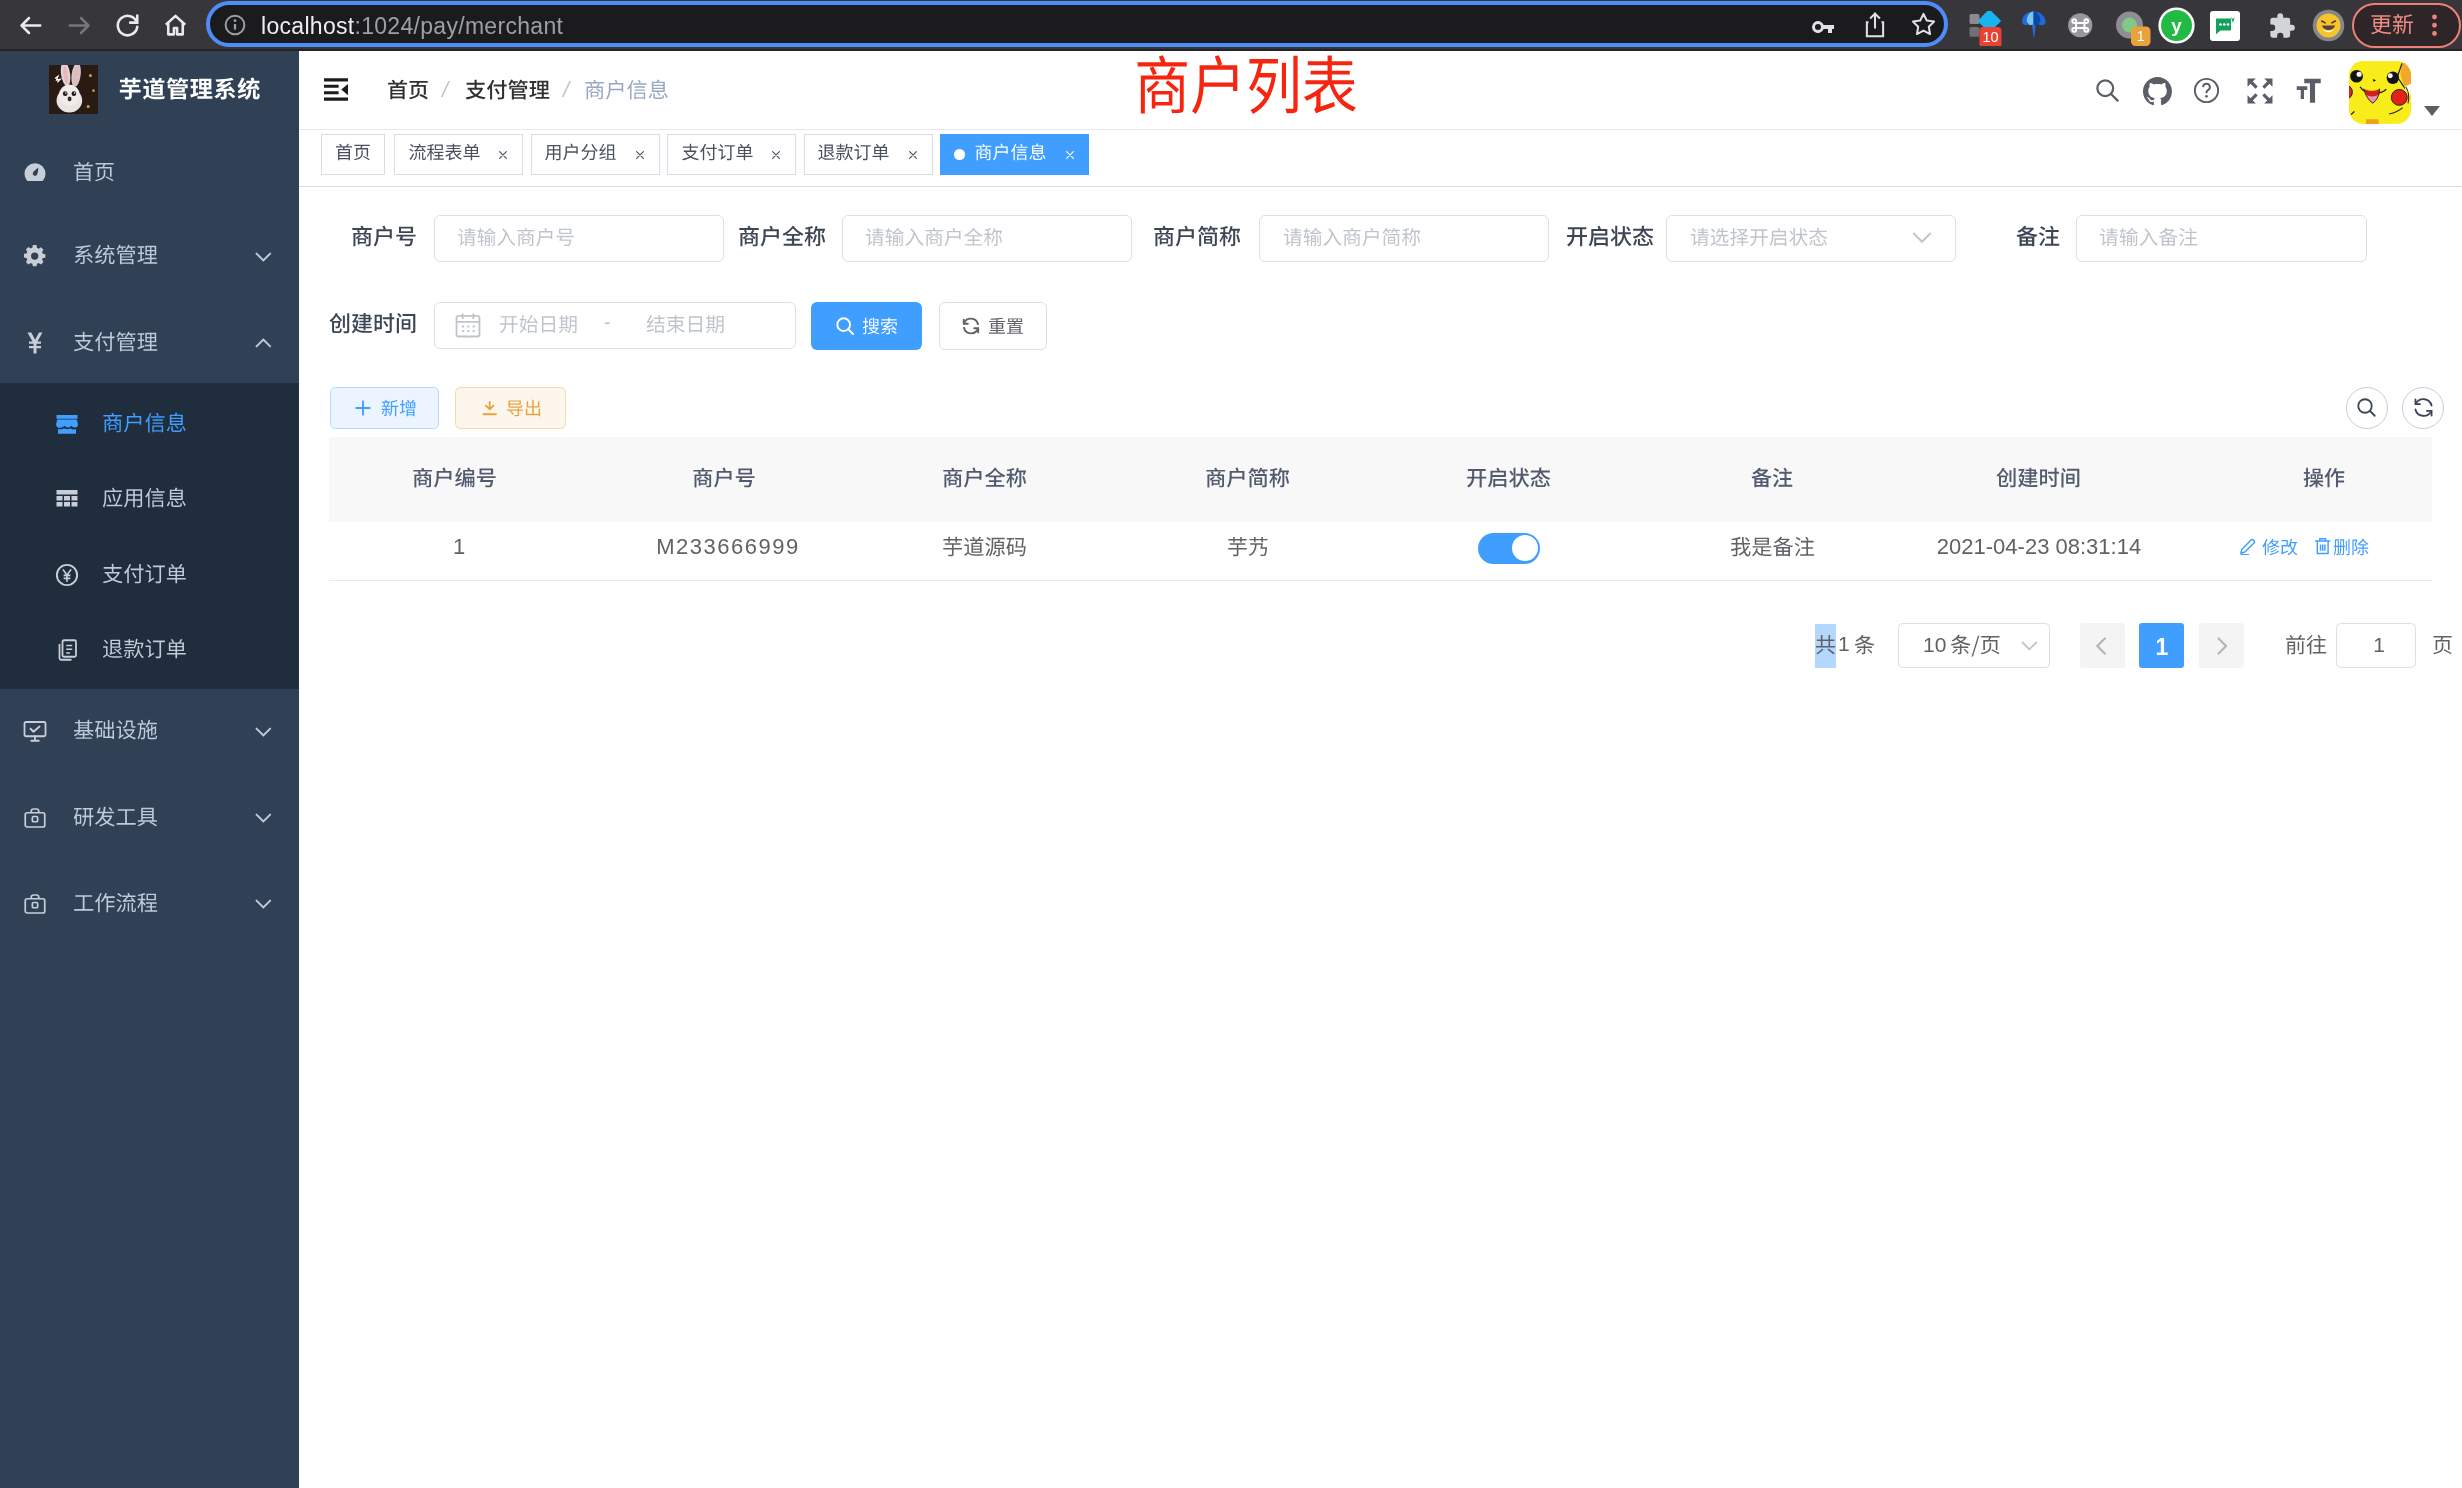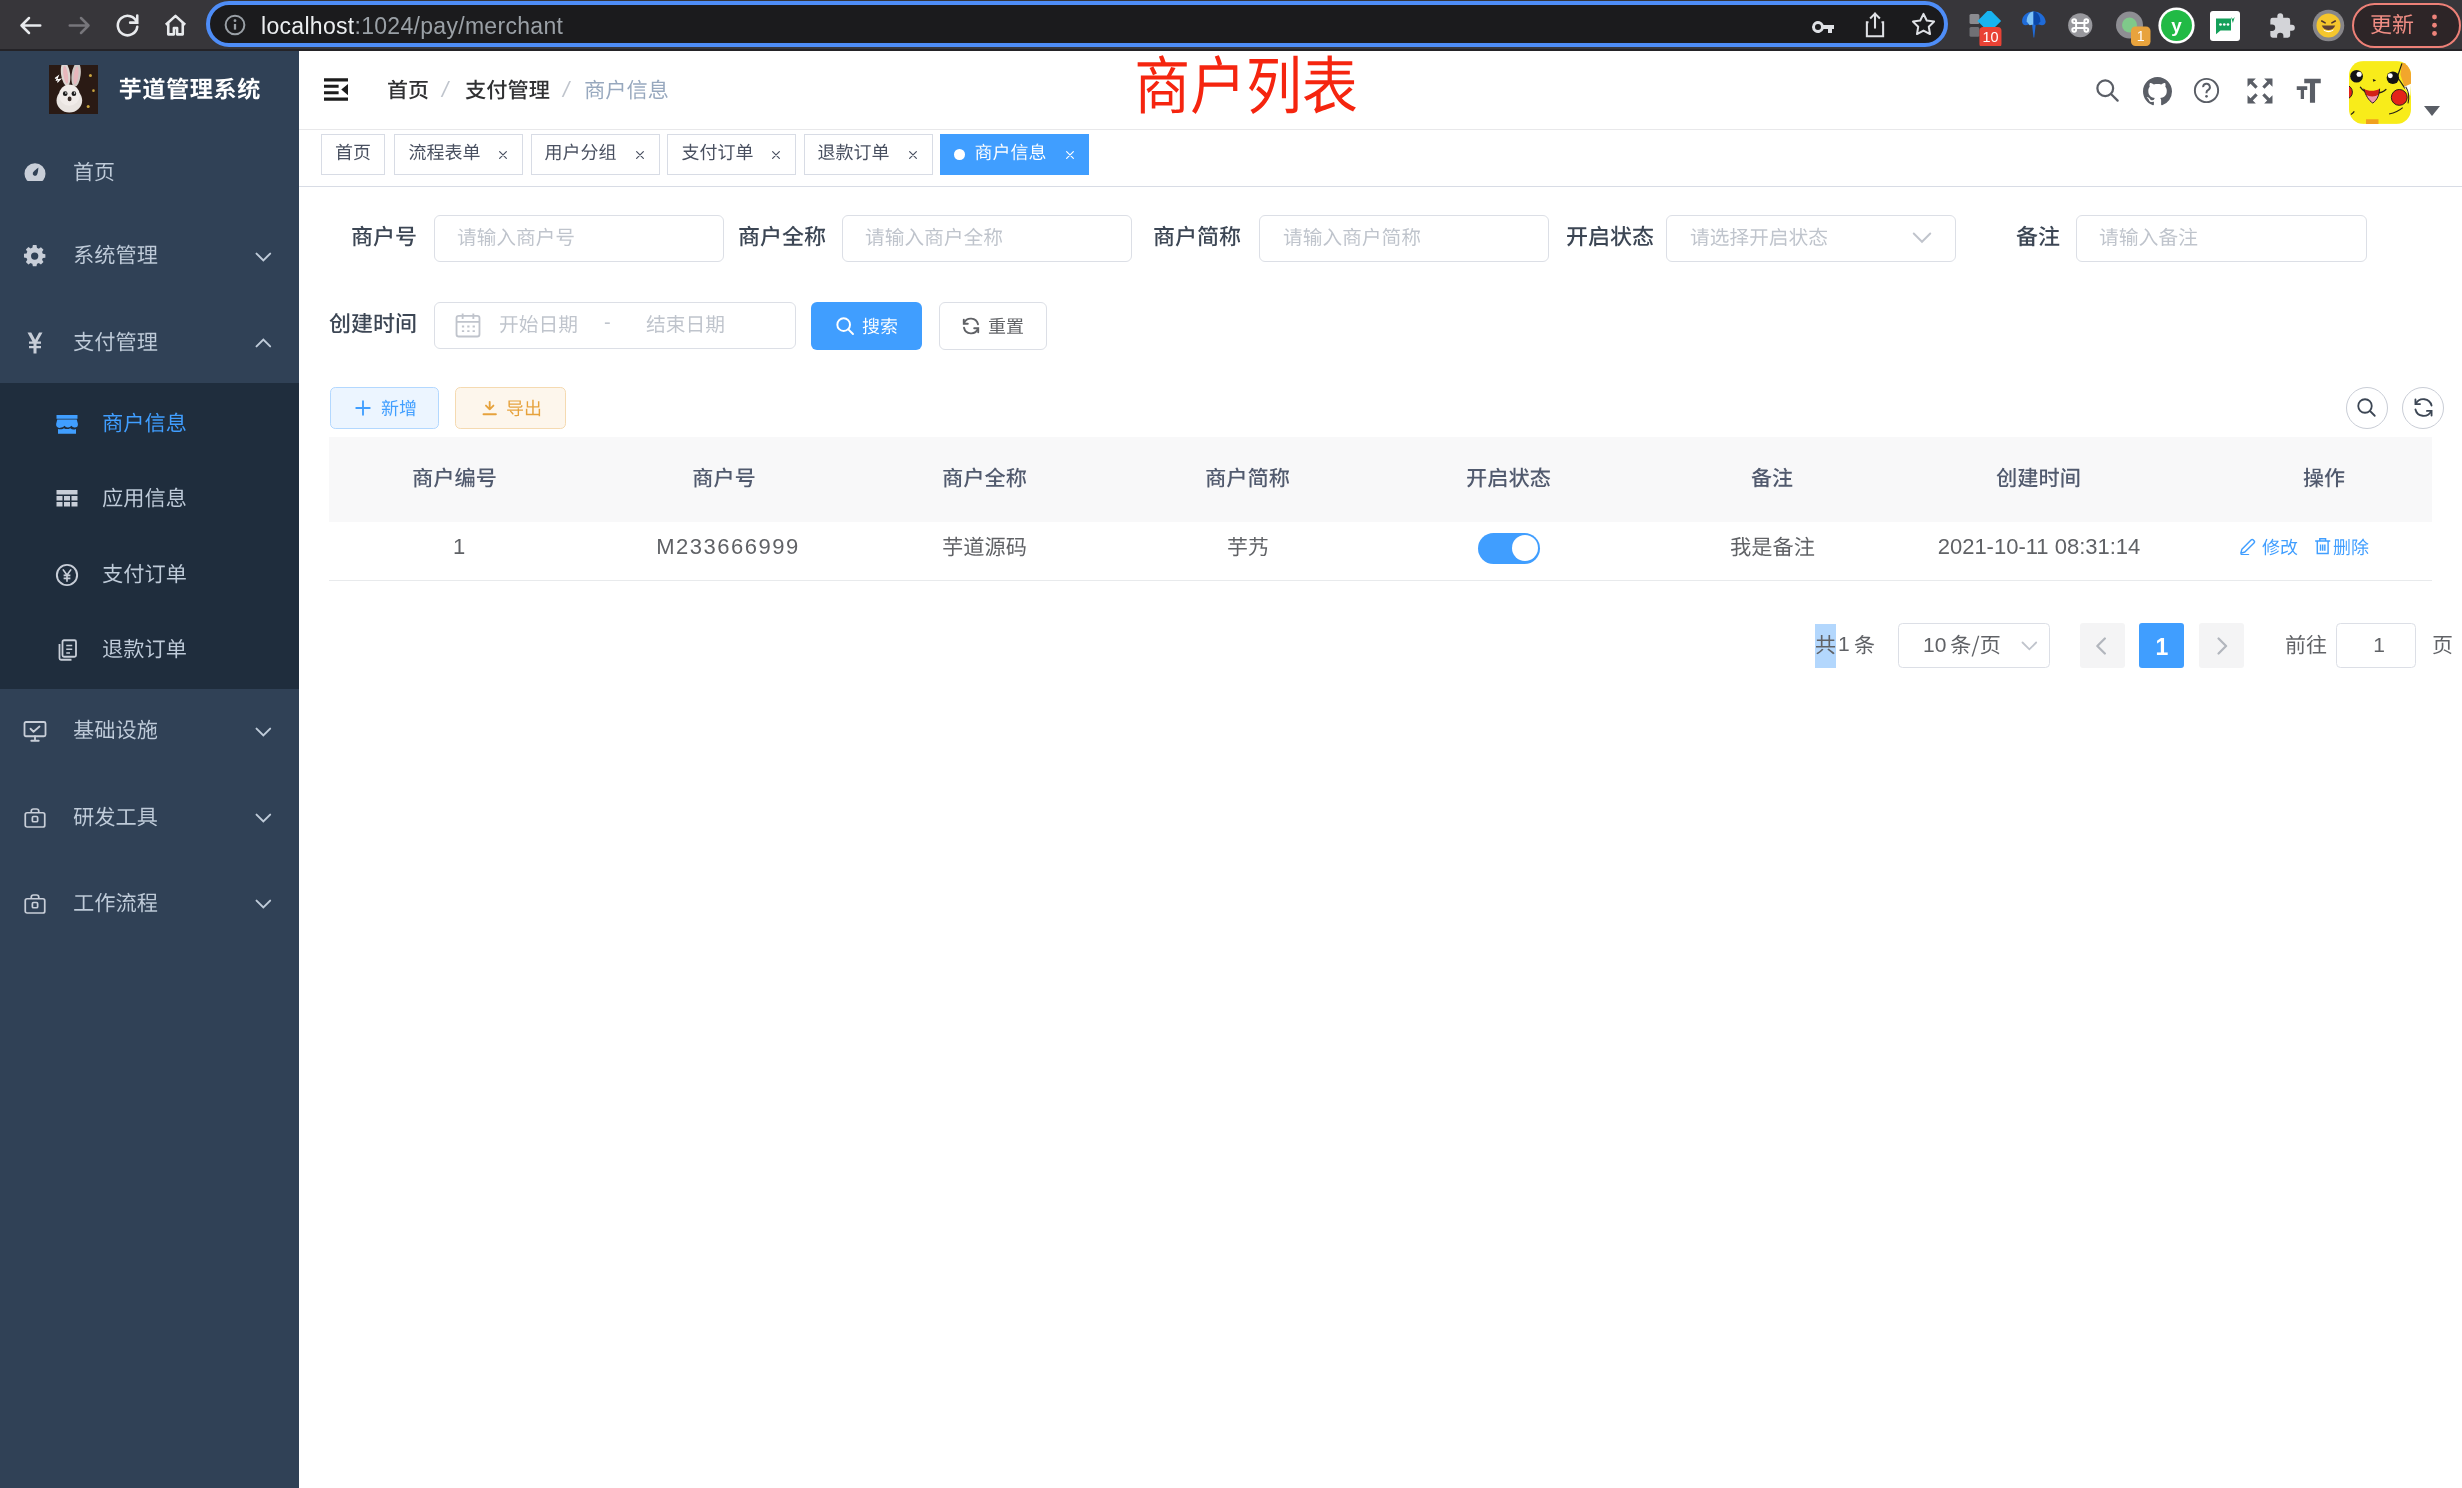--- a/index.html
+++ b/index.html
@@ -785,21 +785,21 @@
 <div class="a" style="left:1478px;top:533px;width:62px;height:31px;border-radius:16px;background:#409eff"></div>
 <div class="a" style="left:1512px;top:535px;width:26px;height:26px;border-radius:50%;background:#fff"></div>
 <div class="a" style="left:1730px;top:536px">
     <svg class="t" width="85" height="25" viewBox="0 0 112 33" fill="#606266" xmlns="http://www.w3.org/2000/svg">
       <use href="#g98" transform="translate(0.0 24.6) scale(0.02800 -0.02800)"></use>
       <use href="#g99" transform="translate(28.0 24.6) scale(0.02800 -0.02800)"></use>
       <use href="#g72" transform="translate(56.0 24.6) scale(0.02800 -0.02800)"></use>
       <use href="#g73" transform="translate(84.0 24.6) scale(0.02800 -0.02800)"></use>
     </svg>
   </div>
-<div class="a" style="left:2039px;top:534px;font-size:22px;color:#606266;transform:translateX(-50%)">2021-10-11 08:31:14</div>
+<div class="a" style="left:2039px;top:534px;font-size:22px;color:#606266;transform:translateX(-50%)">2021-04-23 08:31:14</div>
 <svg class="a" style="left:2239px;top:536px" width="19" height="19" viewBox="0 0 26 26" fill="none" stroke="#409eff" stroke-width="2">
     <path d="M4 18 16.5 5.5a2.2 2.2 0 0 1 3.1 0l.9.9a2.2 2.2 0 0 1 0 3.1L8 22l-5.5 1.5zM3 25.5h10" stroke-linecap="round" stroke-linejoin="round"></path>
   </svg>
 <div class="a" style="left:2262px;top:538px">
     <svg class="t" width="36" height="21" viewBox="0 0 48 28" fill="#409eff" xmlns="http://www.w3.org/2000/svg">
       <use href="#g100" transform="translate(0.0 21.1) scale(0.02400 -0.02400)"></use>
       <use href="#g101" transform="translate(24.0 21.1) scale(0.02400 -0.02400)"></use>
     </svg>
   </div>
 <svg class="a" style="left:2314px;top:537px" width="17.4" height="18" viewBox="0 0 24 25" fill="none" stroke="#409eff" stroke-width="2">

